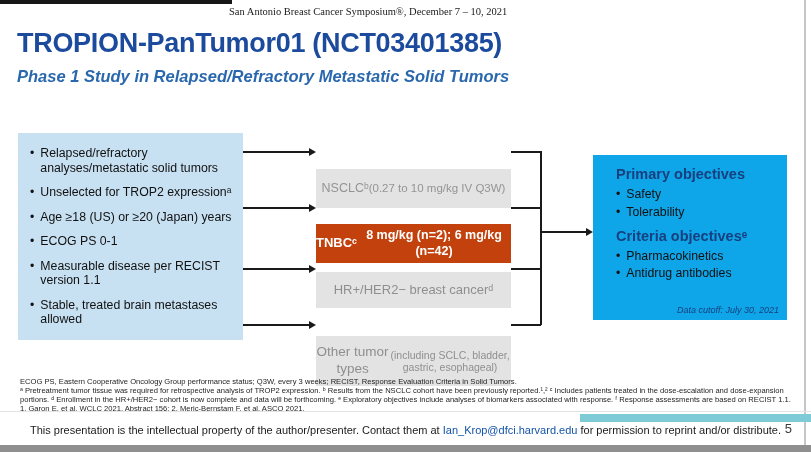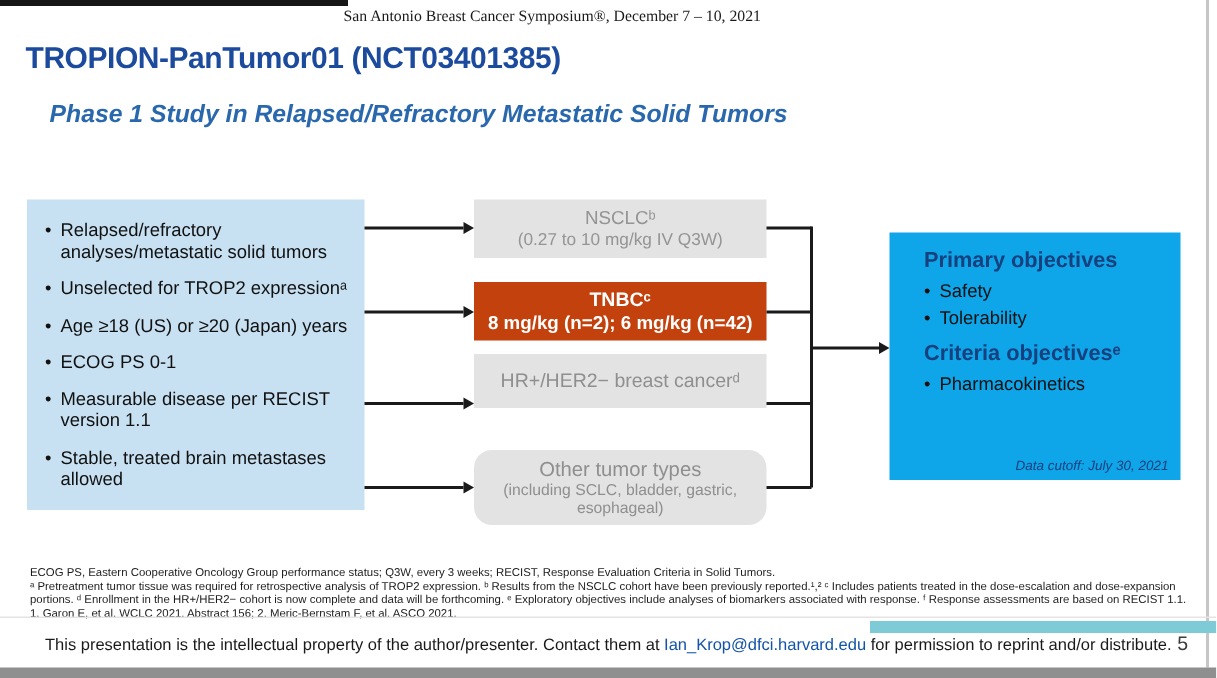--- a/index.html
+++ b/index.html
@@ -6,38 +6,38 @@
   .slide{
     position:relative;width:811px;height:452px;background:#ffffff;overflow:hidden;
     font-family:"Liberation Sans","DejaVu Sans",sans-serif;color:#1a1a1a;
   }
   .abs{position:absolute;}
   
   .topbar{left:0;top:0;width:232px;height:4px;background:#161616;}
   .right-edge{left:804px;top:0;width:2px;height:445px;background:#c6c6c6;}
   
   .conference{left:229px;top:6px;font-size:10.5px;color:#1a1a1a;white-space:nowrap;font-family:Liberation Serif, serif;}
-  .title{left:17px;top:28px;font-size:20px;font-weight:bold;color:#1c4b9e;white-space:nowrap;letter-spacing:-0.3px;}
-  .subtitle{left:17px;top:67px;font-size:16.5px;font-weight:bold;font-style:italic;color:#2a68ae;white-space:nowrap;margin-left:16px;}
+  .title{left:17px;top:28px;font-size:27px;font-weight:bold;color:#1c4b9e;white-space:nowrap;letter-spacing:-0.3px;}
+  .subtitle{left:17px;top:67px;font-size:16.5px;font-weight:bold;font-style:italic;color:#2a68ae;white-space:nowrap;}
   
   .elig-box{left:18px;top:133px;width:225px;height:207px;background:#c8e1f2;box-sizing:border-box;
     padding:13px 8px 13px 12px;display:flex;flex-direction:column;justify-content:space-between;}
   .elig-item{display:flex;font-size:12.3px;line-height:1.18;color:#111;}
   .elig-item::before{content:"•";margin-right:6px;}
   
-  .cohort{left:316px;width:195px;box-sizing:border-box;display:flex;flex-direction:column;
-    justify-content:center;align-items:center;text-align:center;line-height:1.25;}
+  .cohort{left:316px;width:195px;box-sizing:border-box;display:flex;flex-direction:row;
+    justify-content:center;align-items:center;text-align:center;line-height:1.25;margin-top:36px;}
   .cohort-nsclc{top:133px;height:39px;background:#e3e3e3;color:#949494;}
   .cohort-nsclc .l1{font-size:12.5px;}
   .cohort-nsclc .l2{font-size:11.5px;}
   .cohort-tnbc{top:188px;height:39px;background:#c2410c;color:#ffffff;font-weight:bold;}
   .cohort-tnbc .l1{font-size:13px;}
   .cohort-tnbc .l2{font-size:12.5px;}
   .cohort-hr{top:236px;height:36px;background:#e3e3e3;color:#8f8f8f;font-size:13px;}
-  .cohort-other{top:300px;height:50px;background:#e3e3e3;color:#8f8f8f;border-radius:12px;}
+  .cohort-other{top:300px;height:50px;background:#e3e3e3;color:#8f8f8f;}
   .cohort-other .l1{font-size:13.5px;}
   .cohort-other .l2{font-size:10.5px;width:180px;line-height:1.15;}
   
   .hline{height:1.6px;background:#1a1a1a;}
   .head::after{content:"";position:absolute;right:-7px;top:-3.2px;width:0;height:0;
     border-left:7px solid #1a1a1a;border-top:4px solid transparent;border-bottom:4px solid transparent;}
   .vline{left:540px;top:151px;width:1.6px;height:174px;background:#1a1a1a;}
   
   .obj-box{left:593px;top:155px;width:194px;height:165px;background:#0ea5e9;box-sizing:border-box;
     padding:11px 8px 6px 23px;}
@@ -104,20 +104,21 @@
   <div class="abs hline" style="left:511px;top:324px;width:30px;"></div>
   <div class="abs vline"></div>
   <div class="abs hline head" style="left:540px;top:231px;width:46px;"></div>
 
   <div class="abs obj-box">
     <div class="obj-heading">Primary objectives</div>
     <div class="obj-item">Safety</div>
     <div class="obj-item">Tolerability</div>
     <div class="obj-heading second">Criteria objectivesᵉ</div>
     <div class="obj-item">Pharmacokinetics</div>
+    <div class="obj-item">Antidrug antibodies</div>
     <div class="data-cutoff">Data cutoff: July 30, 2021</div>
   </div>
 
   <div class="abs footnotes">
     <div>ECOG PS, Eastern Cooperative Oncology Group performance status; Q3W, every 3 weeks; RECIST, Response Evaluation Criteria in Solid Tumors.</div>
     <div>ᵃ Pretreatment tumor tissue was required for retrospective analysis of TROP2 expression. ᵇ Results from the NSCLC cohort have been previously reported.¹,² ᶜ Includes patients treated in the dose-escalation and dose-expansion portions. ᵈ Enrollment in the HR+/HER2− cohort is now complete and data will be forthcoming. ᵉ Exploratory objectives include analyses of biomarkers associated with response. ᶠ Response assessments are based on RECIST 1.1.</div>
     <div>1. Garon E, et al. WCLC 2021. Abstract 156; 2. Meric-Bernstam F, et al. ASCO 2021.</div>
   </div>
 
   <div class="abs divider"></div>

